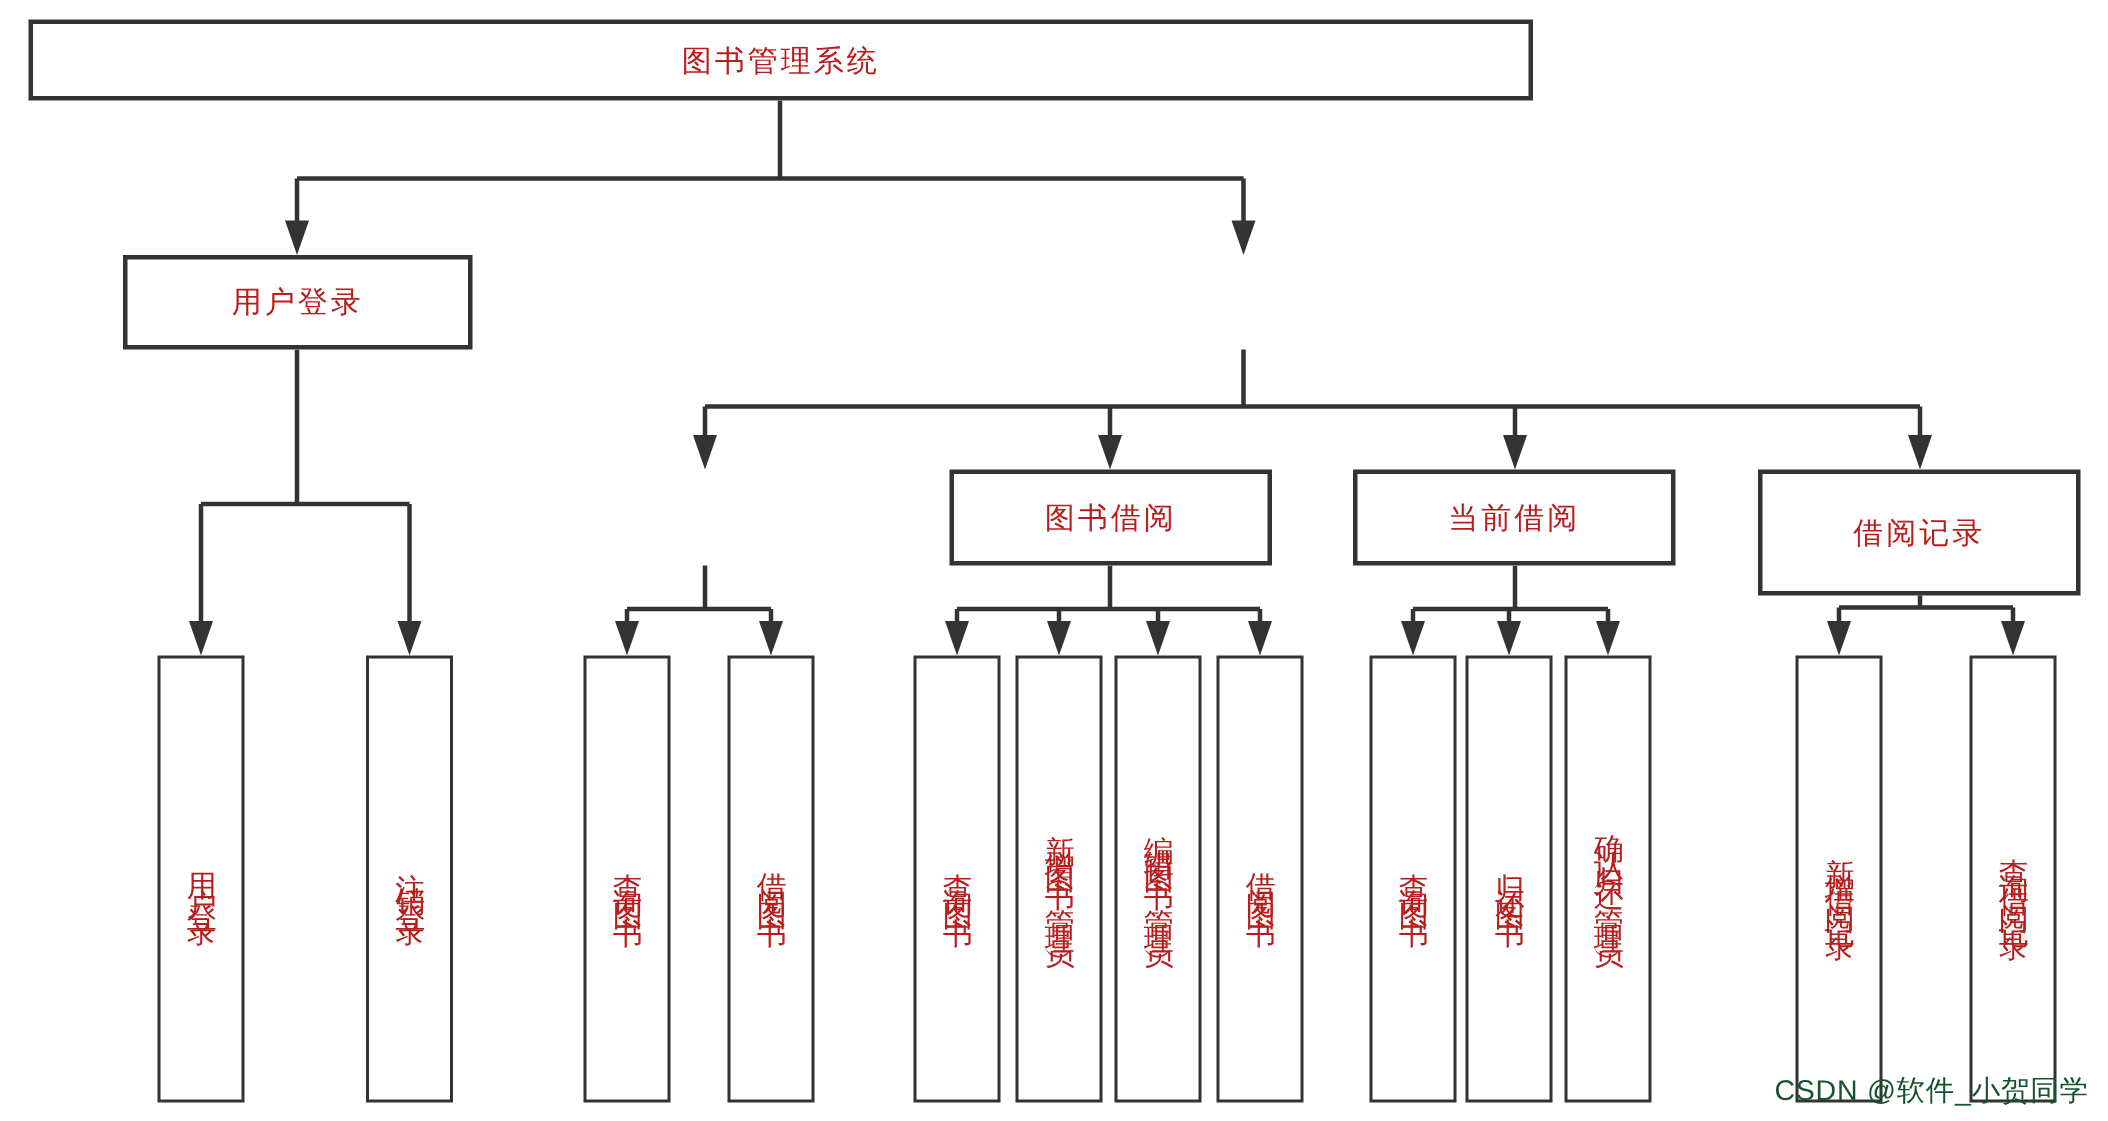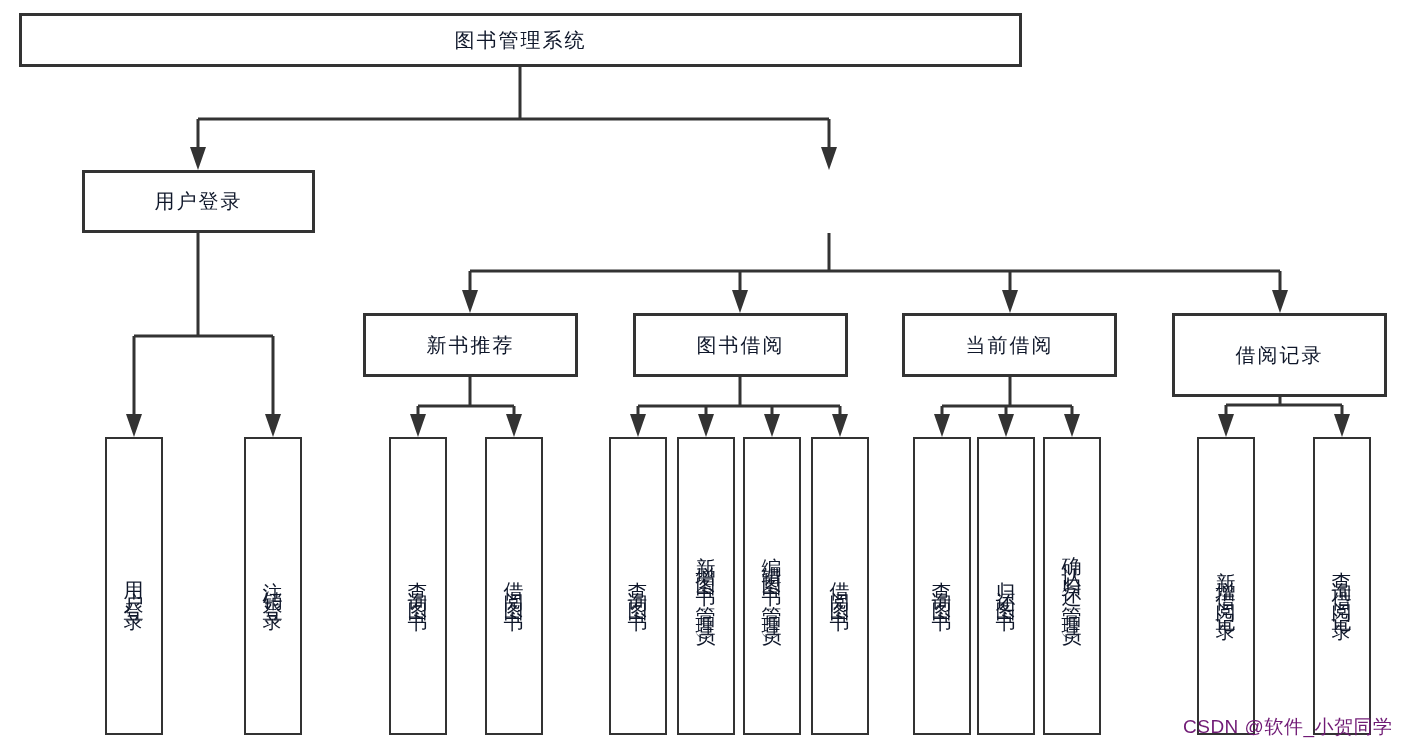--- a/index.html
+++ b/index.html
@@ -22,21 +22,21 @@
     pointer-events: none;
   }
   .box {
     position: absolute;
     box-sizing: border-box;
     background: #ffffff;
     border: 3px solid #333333;
     display: flex;
     align-items: center;
     justify-content: center;
-    color: #0f172a;
+    color: #b91c1c;
   }
   .hbox span {
     font-size: 20px;
     letter-spacing: 2px;
     white-space: nowrap;
   }
   .vbox {
     border-width: 2px;
   }
   .vbox span {
@@ -44,21 +44,21 @@
     text-orientation: mixed;
     font-size: 20px;
     letter-spacing: 10px;
     line-height: 1;
   }
   .watermark {
     position: absolute;
     left: 1183px;
     top: 714px;
     font-size: 19px;
-    color: #701a75;
+    color: #14532d;
     white-space: nowrap;
     letter-spacing: 0.5px;
   }
 </style>
 </head>
 <body>
 
 <div class="diagram">
 
   <svg class="connectors" width="1405" height="747" viewBox="0 0 1405 747" xmlns="http://www.w3.org/2000/svg">
@@ -105,23 +105,20 @@
   </svg>
 
   <div class="box hbox" style="left:19px;top:13px;width:1003px;height:54px">
     <span>图书管理系统</span>
   </div>
 
   <div class="box hbox" style="left:82px;top:170px;width:233px;height:63px">
     <span>用户登录</span>
   </div>
 
-  <div class="box hbox" style="left:363px;top:313px;width:215px;height:64px">
-    <span>新书推荐</span>
-  </div>
   <div class="box hbox" style="left:902px;top:313px;width:215px;height:64px">
     <span>当前借阅</span>
   </div>
   <div class="box hbox" style="left:633px;top:313px;width:215px;height:64px">
     <span>图书借阅</span>
   </div>
   <div class="box hbox" style="left:1172px;top:313px;width:215px;height:84px">
     <span>借阅记录</span>
   </div>
 

